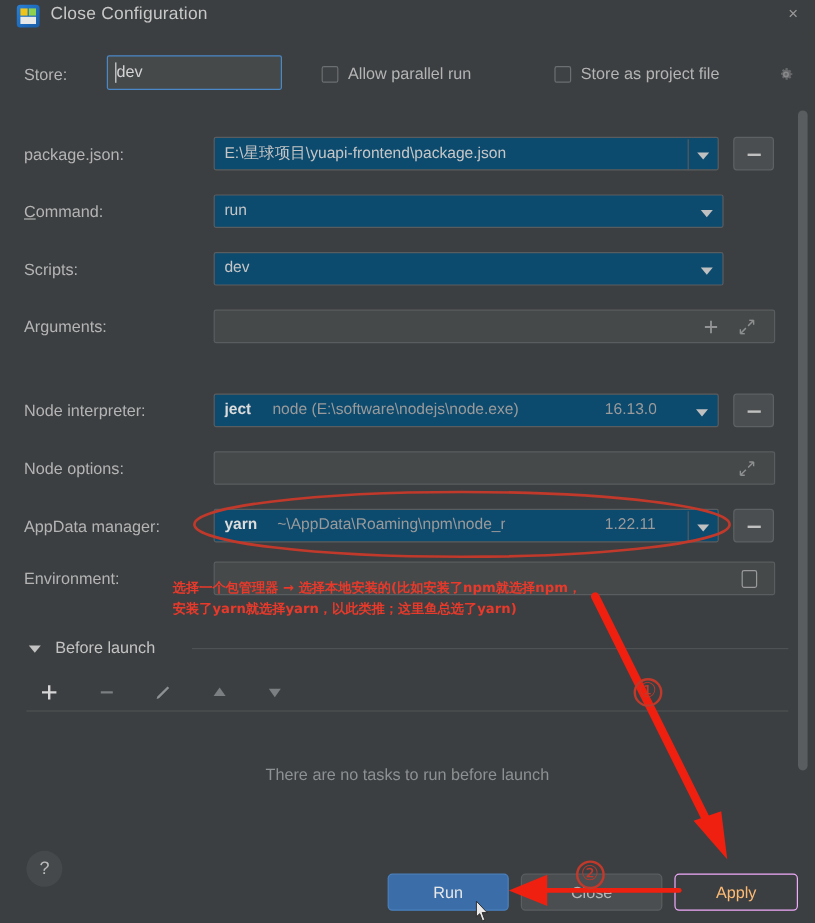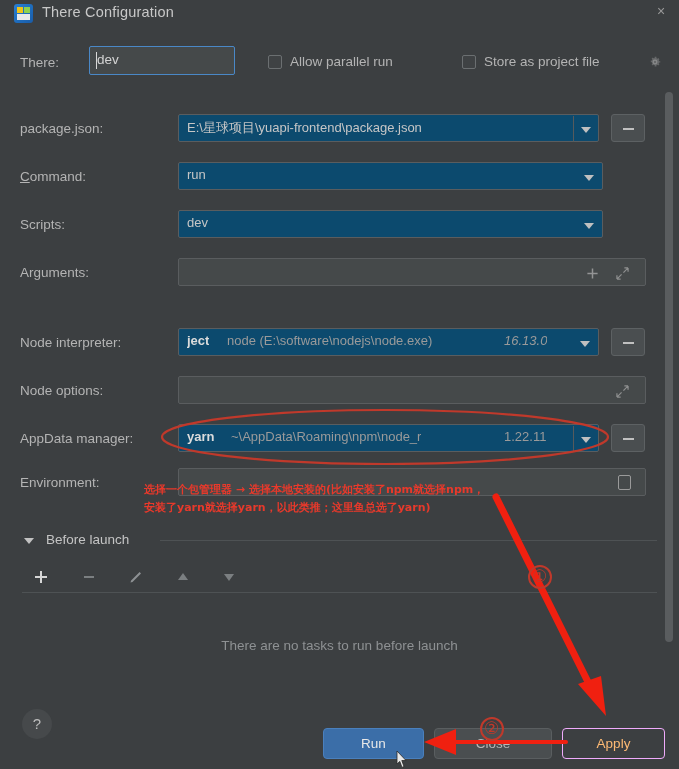--- a/index.html
+++ b/index.html
@@ -364,26 +364,26 @@
 <body>
 
 <div class="dialog">
 
   <div class="titlebar">
     <div class="app-icon">
       <div class="g1"></div>
         <div class="g2"></div>
         <div class="g3"></div>
     </div>
-    <div class="title-text">There Configuration</div>
+    <div class="title-text">Close Configuration</div>
     <div class="close-x">×</div>
   </div>
 
   <div class="name-row">
-    <div class="lbl name-label">There:</div>
+    <div class="lbl name-label">Store:</div>
     <div class="name-input">
       <div class="caret"></div>
       <div class="val">dev</div>
     </div>
 
     <div class="cbx cb1"></div>
     <div class="lbl cb1-label">Allow parallel run</div>
 
     <div class="cbx cb2"></div>
     <div class="lbl cb2-label">Store as project file</div>
@@ -442,21 +442,21 @@
         </svg>
       </div>
     </div>
   </div>
 
   <div class="row" style="top:328px;">
     <div class="lbl" style="left:20px; top:7px;">Node interpreter:</div>
     <div class="field" style="left:178px; top:0; width:421px;">
       <div class="seg txt bold" style="left:8px;">ject</div>
       <div class="seg txt dim" style="left:48px;">node (E:\software\nodejs\node.exe)</div>
-      <div class="seg txt dim" style="left:325px;font-style:italic;">16.13.0</div>
+      <div class="seg txt dim" style="left:325px;">16.13.0</div>
       <div class="combo-arrow noborder"></div>
     </div>
     <div class="browse-btn" style="left:611px; top:0;"></div>
   </div>
 
   <div class="row" style="top:376px;">
     <div class="lbl" style="left:20px; top:7px;">Node options:</div>
     <div class="field plain" style="left:178px; top:0; width:468px;">
       <div class="txt"></div>
       <div class="expand-icon" style="right:16px; top:7px;">

